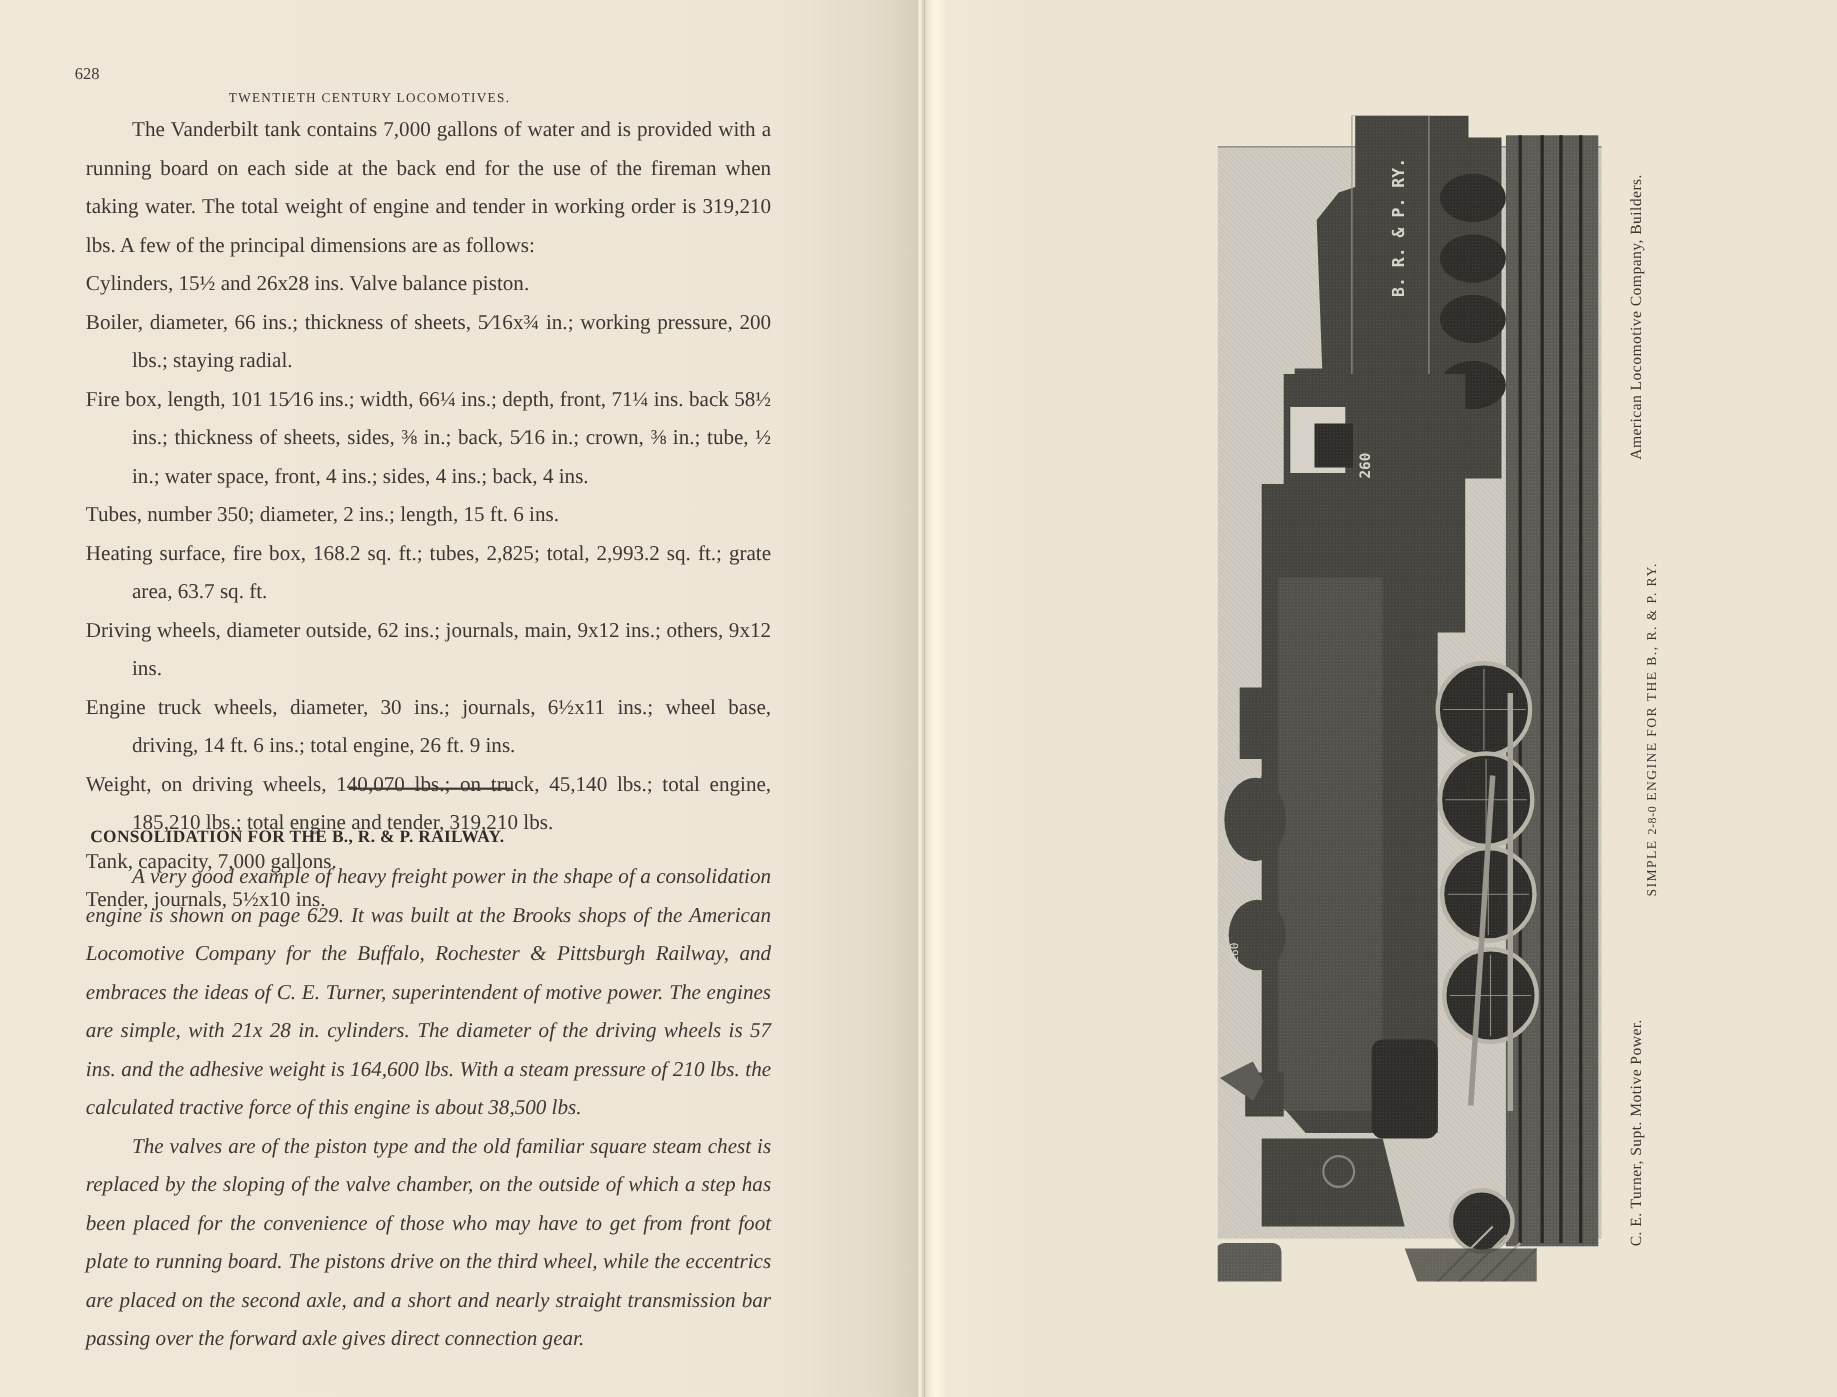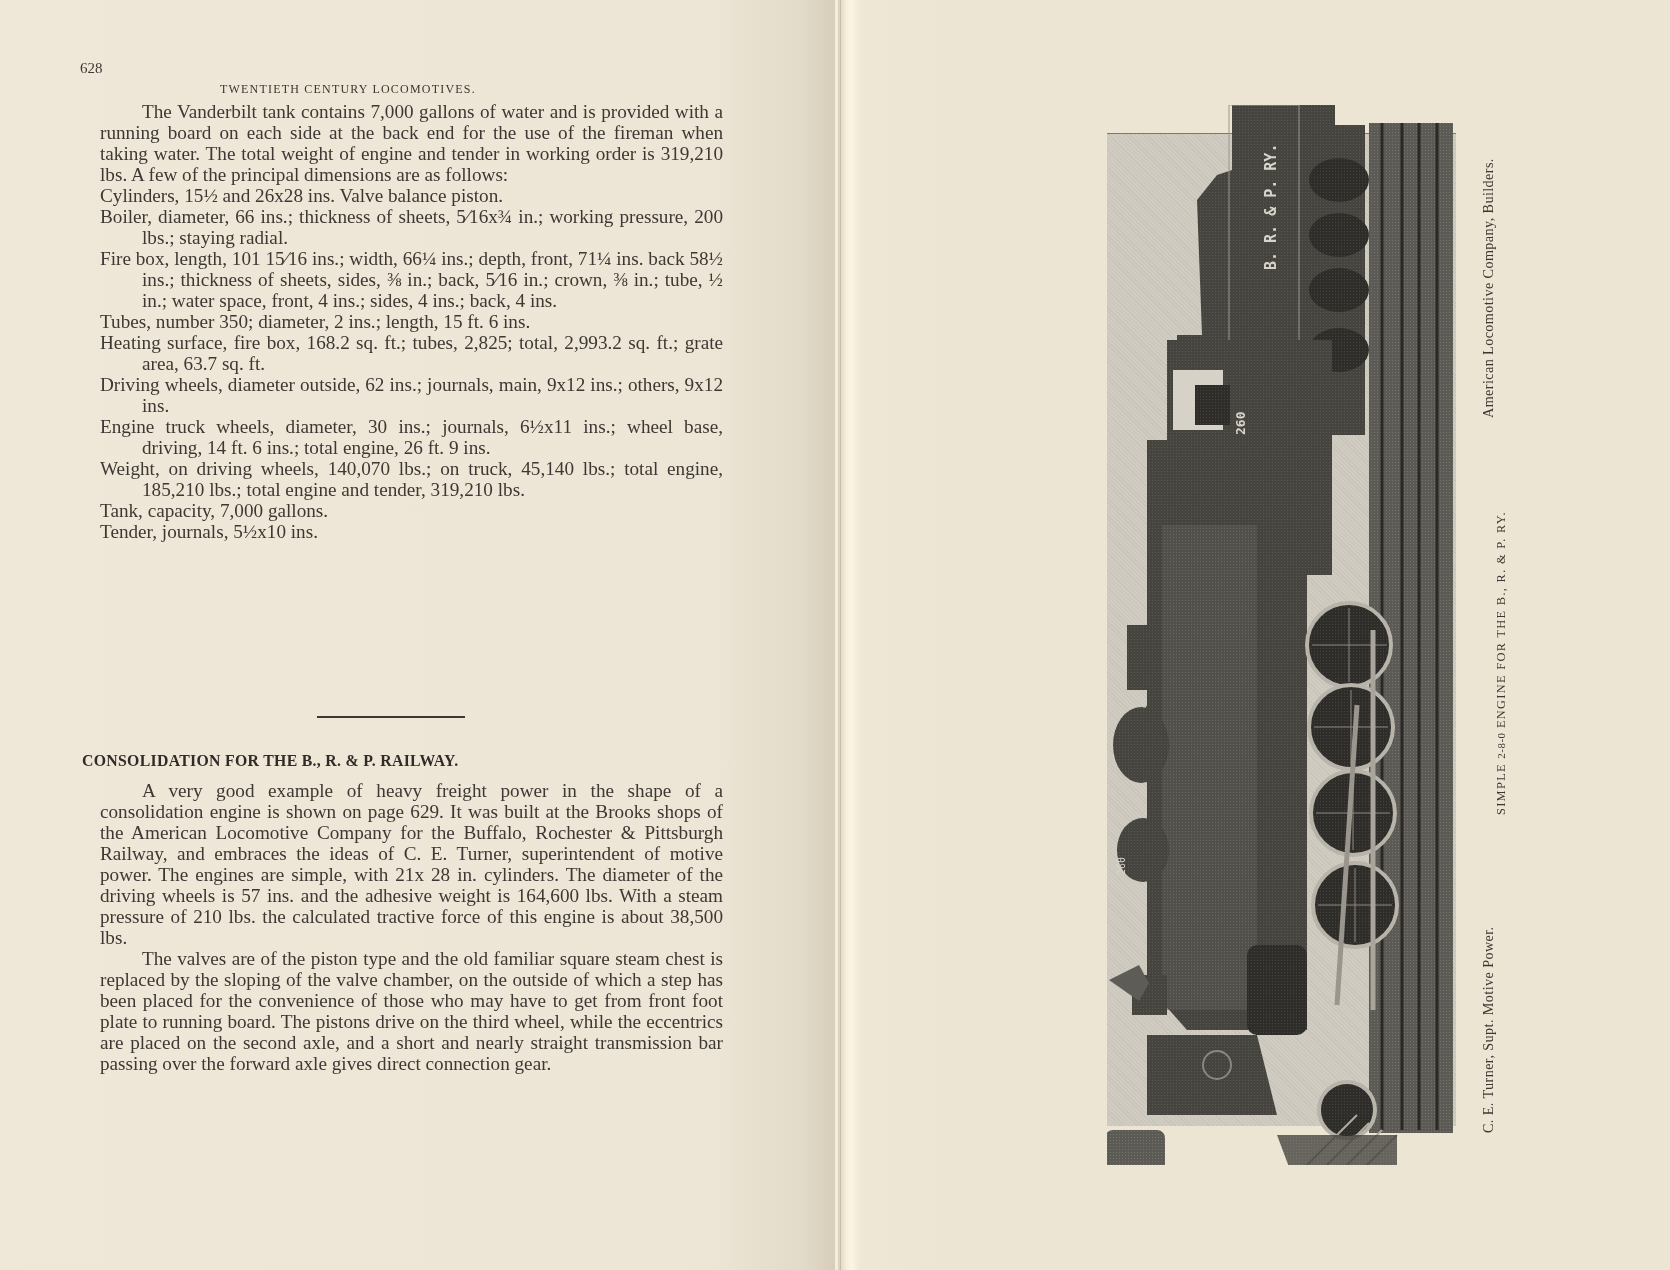--- a/index.html
+++ b/index.html
@@ -21,41 +21,41 @@
     background:linear-gradient(to right,#f5eedc 0%,#f0e8d7 3%,#ede5d4 12%,#ede5d4 100%);
   }
   .gutter-fold {
     position:absolute; left:838px; top:0; width:24px; height:1270px;
     background:linear-gradient(to right,#d8d0bd 0%,#f6efdc 35%,#fbf5e3 55%,#eee6d4 100%);
   }
   .gutter-line {
     position:absolute; left:840px; top:0; width:1px; height:1270px; background:#c8bea8;
   }
 
-  .running-head { position:absolute; top:58px; left:80px; width:640px; height:24px; }
+  .running-head { position:absolute; top:58px; left:68px; width:640px; height:24px; }
   .page-number { position:absolute; left:0; top:2px; font-size:15px; color:#3e3a34; }
   .running-title { position:absolute; left:140px; top:0; font-size:12px; letter-spacing:1.2px; color:#3a3630;margin-top:24px; }
 
   .text-block {
-    position:absolute; left:100px; width:623px;
-    font-size:19.2px; line-height:21px; color:#3d3833;
+    position:absolute; left:78px; width:623px;
+    font-size:19.2px; line-height:35px; color:#3d3833;
     text-align:justify;
   }
   .para { text-indent:42px; margin:0; }
   .spec { margin:0; padding-left:42px; text-indent:-42px; }
   .block1 { top:101px; }
 
   .divider {
     position:absolute; left:317px; top:716px; width:148px; height:1.5px; background:#3d3833;
   }
   .section-heading {
     position:absolute; top:752px; left:82px; width:623px; text-align:left;
     font-size:15.8px; font-weight:bold; letter-spacing:0.3px; color:#2f2b27;
   }
-  .block2 { top:780px; }
+  .block2 { top:780px;font-style:italic; }
 
   
   .figure { position:absolute; left:1107px; top:105px; width:352px; height:1060px; }
   .photo-bg {
     position:absolute; left:0; top:28px; width:349px; height:992px;
     background:#d0ccc1;
     background-image:repeating-linear-gradient(45deg,rgba(0,0,0,0.04) 0 1px,transparent 1px 3px);
     border-top:1px solid #777;
   }
   .loco { position:absolute; left:0; top:0; width:352px; height:1060px; }

